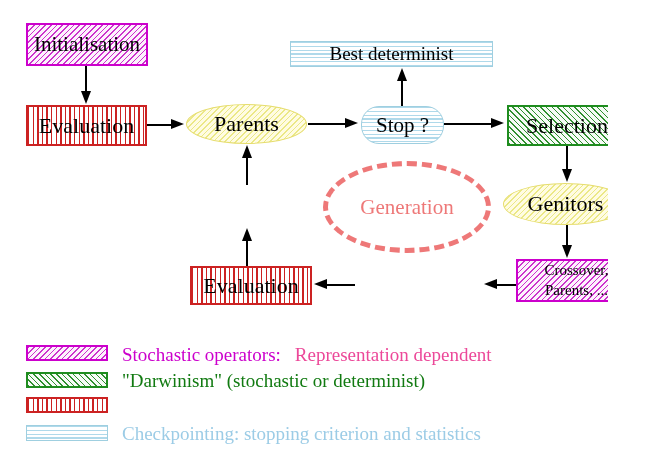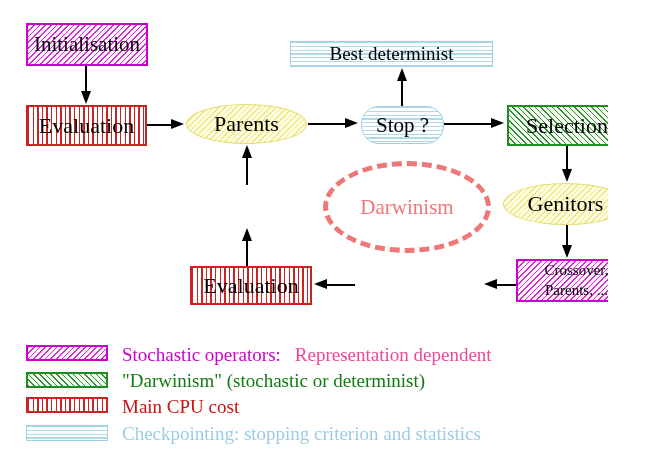--- a/index.html
+++ b/index.html
@@ -82,21 +82,21 @@
   <div class="node hatch-yellow n-parents">Parents</div>
   <div class="node hatch-cyan n-best-individual">Best determinist</div>
   <div class="node hatch-cyan n-stop">Stop ?</div>
   <div class="node hatch-green n-selection">Selection</div>
   <div class="node hatch-yellow n-genitors">Genitors</div>
   <div class="node hatch-magenta n-crossover">
     <span>Crossover,</span>
     <span>Parents, ...</span>
   </div>
   <div class="node hatch-red n-evaluation-bot">Evaluation</div>
-  <div class="node n-generation">Darwinism</div>
+  <div class="node n-generation">Generation</div>
 
   <div class="ln" style="left:85px; top:66px; width:1.5px; height:26px;"></div>
   <div class="ah ah-down" style="left:81px; top:91px;"></div>
 
   <div class="ln" style="left:147px; top:124px; width:24px; height:1.5px;"></div>
   <div class="ah ah-right" style="left:171px; top:119px;"></div>
 
   <div class="ln" style="left:308px; top:123px; width:38px; height:1.5px;"></div>
   <div class="ah ah-right" style="left:345px; top:118px;"></div>
 
@@ -126,16 +126,15 @@
 
   <div class="legend-swatch hatch-magenta sw-1"></div>
   <div class="legend-swatch hatch-green sw-2"></div>
   <div class="legend-swatch hatch-red sw-3"></div>
   <div class="legend-swatch hatch-cyan sw-4"></div>
 
   <div class="legend-text lt-1">
     <span>Stochastic operators:</span><span class="alt">Representation dependent</span>
   </div>
   <div class="legend-text lt-2">"Darwinism" (stochastic or determinist)</div>
-  <div class="legend-text lt-3">Main CPU cost</div>
   <div class="legend-text lt-4">Checkpointing: stopping criterion and statistics</div>
 
 </div>
 
 </body></html>

